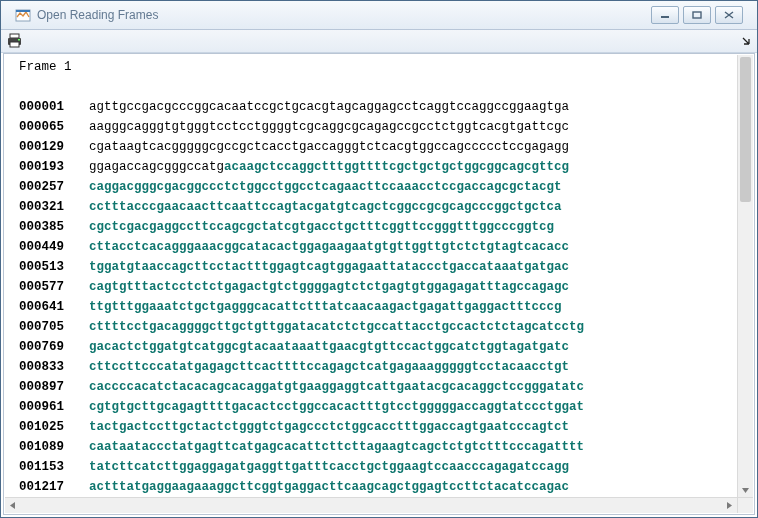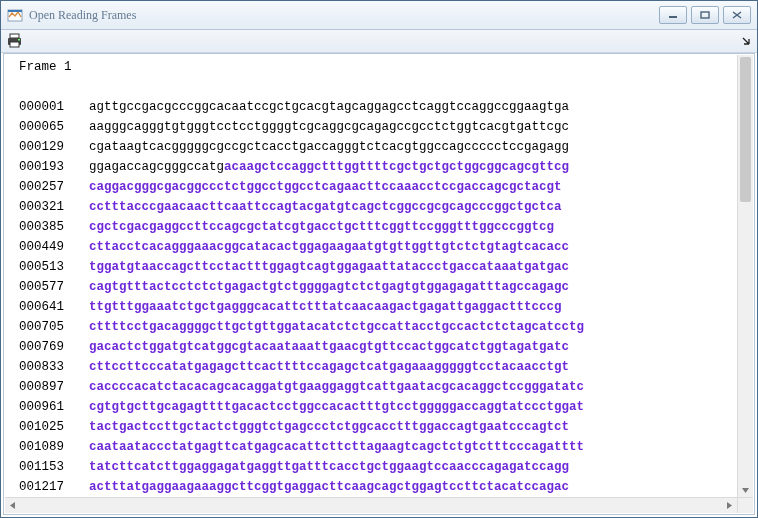--- a/index.html
+++ b/index.html
@@ -1,39 +1,39 @@
 <!DOCTYPE html>
 <html><head>
 <meta charset="utf-8">
 <style>
   html,body{margin:0;padding:0;width:758px;height:518px;font-family:Verdana,Arial,sans-serif;font-size:11px;background:#e8eef5;overflow:hidden;}
   .window{width:756px;height:516px;border:1px solid #4a6a8a;background:#fff;position:relative;}
-  .titlebar{height:28px;background:linear-gradient(#f6f9fc,#e4ecf5);border-bottom:1px solid #b8c6d8;display:flex;align-items:center;padding:0 4px;font-family:Liberation Serif, serif;}
+  .titlebar{height:28px;background:linear-gradient(#f6f9fc,#e4ecf5);border-bottom:1px solid #b8c6d8;display:flex;align-items:center;padding:0 12px;}
   .appicon{width:16px;height:16px;position:relative;margin:0 6px 0 2px;}
   .appicon svg{display:block}
   .title{color:#637a92;font-size:12px;flex:1;}
   .winbtns{display:flex;gap:4px;margin-right:2px;}
   .winbtn{width:26px;height:16px;border:1px solid #97afc6;border-radius:2px;background:linear-gradient(#fbfdff,#d9e4ef);display:flex;align-items:center;justify-content:center;cursor:default;}
   .winbtn svg{pointer-events:none}
   .toolbar{height:22px;background:linear-gradient(#f3f6fa,#e6edf5);border-bottom:1px solid #c9d5e3;display:flex;align-items:center;padding:0 5px;justify-content:space-between;}
   .printicon, .arrowicon{display:flex;align-items:center;justify-content:center;}
   .content{position:absolute;top:52px;left:2px;right:2px;bottom:2px;border:1px solid #b9c5d4;background:#fff;}
   .inner{position:absolute;top:1px;left:1px;right:17px;bottom:17px;overflow:hidden;font-family:"Courier New",monospace;font-size:12.5px;line-height:20px;color:#000;padding:2px 14px;white-space:pre;}
   .vscroll{position:absolute;top:1px;right:1px;bottom:17px;width:15px;background:#f0f0f0;border-left:1px solid #dadada;}
   .vscroll .thumb{position:absolute;left:2px;right:2px;top:2px;height:145px;background:#c9c9c9;border-radius:2px;}
   .vscroll .arrow{position:absolute;left:0;right:0;height:14px;display:flex;align-items:center;justify-content:center}
   .vscroll .arrow.bot{bottom:0}
   .hscroll{position:absolute;left:1px;right:17px;bottom:1px;height:15px;background:#f0f0f0;border-top:1px solid #dadada;}
   .hscroll .arrow{position:absolute;top:0;bottom:0;width:15px;display:flex;align-items:center;justify-content:center}
   .hscroll .arrow.left{left:0}
   .hscroll .arrow.right{right:0}
   .corner{position:absolute;right:1px;bottom:1px;width:15px;height:15px;background:#f0f0f0;border-left:1px solid #dadada;border-top:1px solid #dadada;}
   .row{height:20px;}
-  .offs{display:inline-block;width:70px;}
-  .blue{color:#6d28d9;font-weight:bold;}
+  .offs{display:inline-block;width:70px;font-weight:bold;}
+  .blue{color:#0f766e;font-weight:bold;}
 </style>
 </head>
 <body>
 
 <div class="window">
   <div class="titlebar">
     <div class="appicon">
       <svg width="16" height="16" viewBox="0 0 16 16">
           <rect x="1" y="3" width="14" height="11" fill="#fff" stroke="#8aa2ba"></rect>
           <path d="M2 10 L5 6 L8 9 L11 5 L14 10" stroke="#d88a3f" fill="none" stroke-width="1.3"></path>

